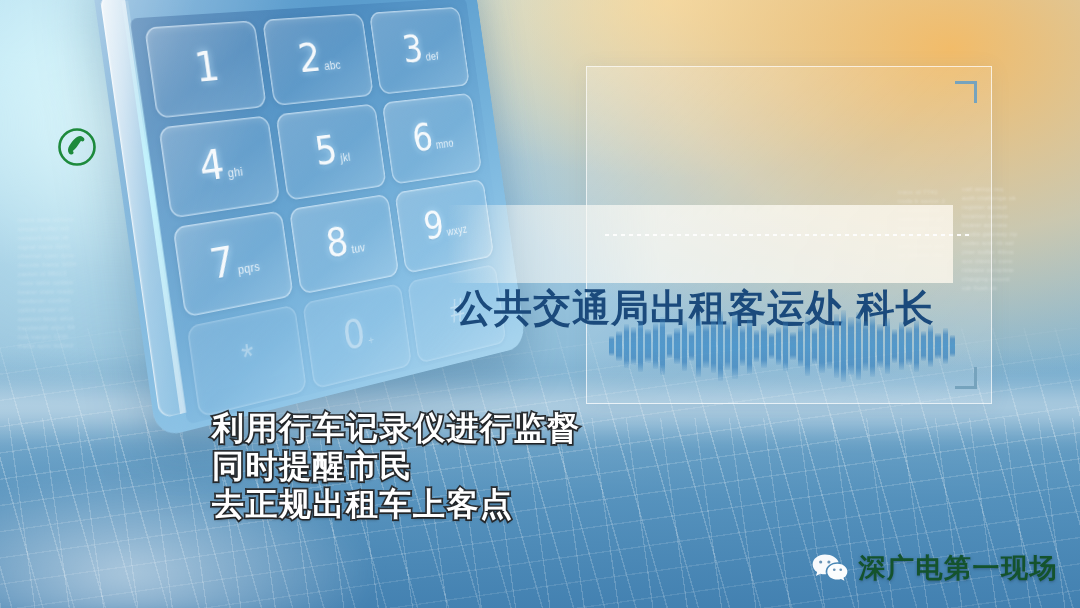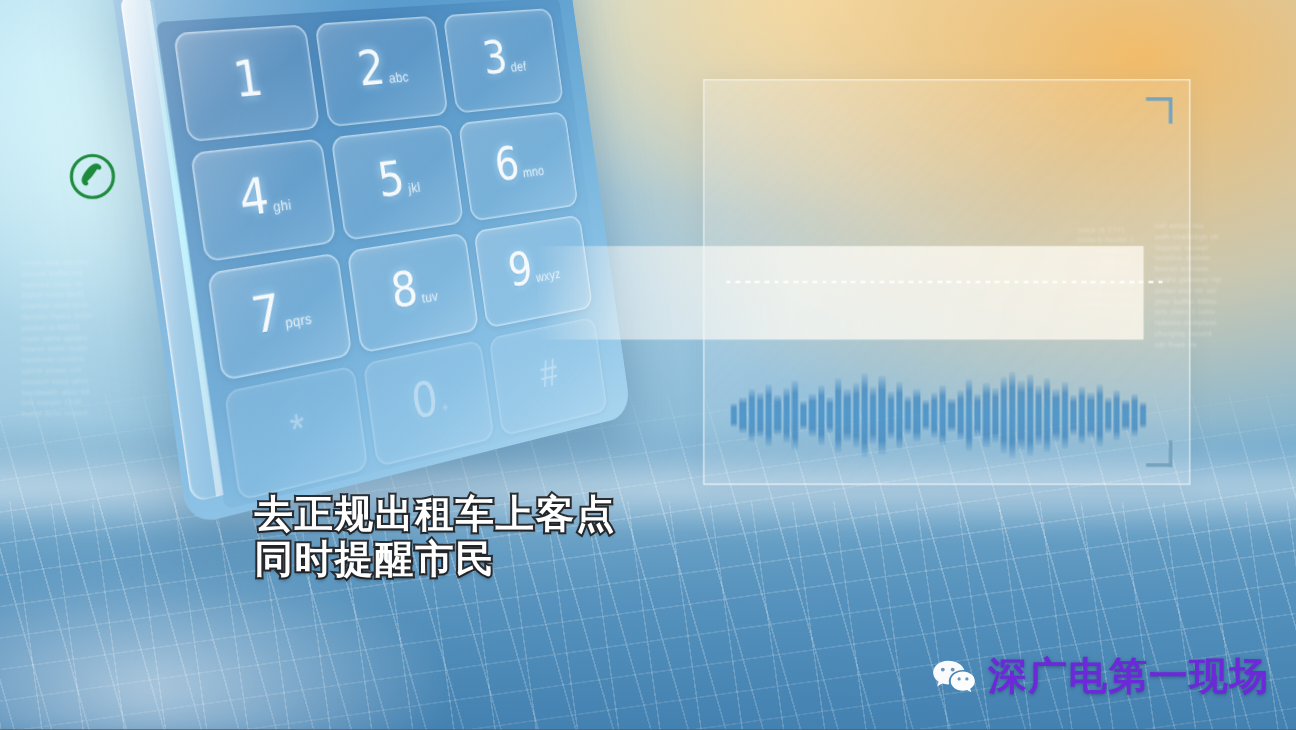--- a/index.html
+++ b/index.html
@@ -289,23 +289,23 @@
   
   .watermark {
     position: absolute;
     right: 22px; bottom: 22px;
     display: flex;
     align-items: center;
     gap: 10px;
   }
   .wechat-icon { width: 38px; height: 30px; position: relative; }
   .wm-text {
-    font-size: 32px;
+    font-size: 27px;
     font-weight: bold;
-    color: #6d28d9;
+    color: #14532d;
     letter-spacing: 1.5px;
     text-shadow: 0 1px 3px rgba(30,60,90,0.55);
   }
 </style>
 </head>
 <body>
 
 <div id="stage">
 
   <div class="bg-base"></div>
@@ -432,20 +432,21 @@
     </div>
     <div class="phone-gloss"></div>
   </div>
 
   <div class="panel">
     <div class="corner corner-tr"></div>
     <div class="corner corner-br"></div>
 
 
     <div class="title-plate"></div>
+    <div class="title-text">公共交通局出租客运处 科长</div>
 
     <div class="waveform" id="waveform">
         <div class="wbar" style="height: 20px;"></div>
         <div class="wbar" style="height: 30px;"></div>
         <div class="wbar" style="height: 44px;"></div>
         <div class="wbar" style="height: 38px;"></div>
         <div class="wbar" style="height: 52px;"></div>
         <div class="wbar" style="height: 34px;"></div>
         <div class="wbar" style="height: 46px;"></div>
         <div class="wbar" style="height: 58px;"></div>
@@ -492,22 +493,23 @@
       </div>
     <div class="wave-center"></div>
   </div>
 
   <svg class="phone-icon" viewBox="0 0 48 48">
     <circle cx="24" cy="24" r="20" fill="none" stroke="#1d8a3c" stroke-width="3"></circle>
     <path d="M30.5 12.5c2.2 1.4 2.6 3.4 1.2 4.6-1 .9-2.3.6-3.1-.2-.9 1.4-2.3 3.6-4.3 6.2-2.1 2.7-3.9 4.5-5.2 5.6.9.7 1.4 2 .5 3.1-1.2 1.4-3.3 1.2-4.8-.8-1.7-2.3-1.3-5.3.6-8.6 1.6-2.8 4-5.8 6.4-8 2.6-2.4 5.8-3.9 8.7-1.9z" fill="#1d8a3c"></path>
   </svg>
 
   <div class="subs">
+    <div class="sub-line">利用行车记录仪进行监督</div>
+    <div class="sub-line">同时提醒市民</div>
     <div class="sub-line">去正规出租车上客点</div>
-    <div class="sub-line">同时提醒市民</div>
   </div>
 
   <div class="watermark">
     <svg class="wechat-icon" viewBox="0 0 48 38">
       <path d="M17.5 2C8.9 2 2 7.6 2 14.5c0 3.9 2.2 7.4 5.7 9.7L6.2 29l5.4-2.8c1.8.5 3.8.8 5.9.8.5 0 1 0 1.5-.1-.3-1-.5-2-.5-3.1 0-6.7 6.6-12.1 14.8-12.1.6 0 1.1 0 1.6.1C33.4 6.3 26.2 2 17.5 2z" fill="#ffffff" opacity="0.96"></path>
       <circle cx="12.2" cy="11.4" r="2.0" fill="#6a93b5"></circle>
       <circle cx="22.6" cy="11.4" r="2.0" fill="#6a93b5"></circle>
       <path d="M46 23.6c0-5.6-5.7-10.1-12.7-10.1S20.6 18 20.6 23.6c0 5.6 5.7 10.1 12.7 10.1 1.6 0 3.2-.2 4.6-.7l4.4 2.3-1.2-3.8c3-1.9 4.9-4.8 4.9-7.9z" fill="#ffffff" opacity="0.98"></path>
       <circle cx="29.4" cy="21.2" r="1.7" fill="#6a93b5"></circle>
       <circle cx="37.6" cy="21.2" r="1.7" fill="#6a93b5"></circle>

